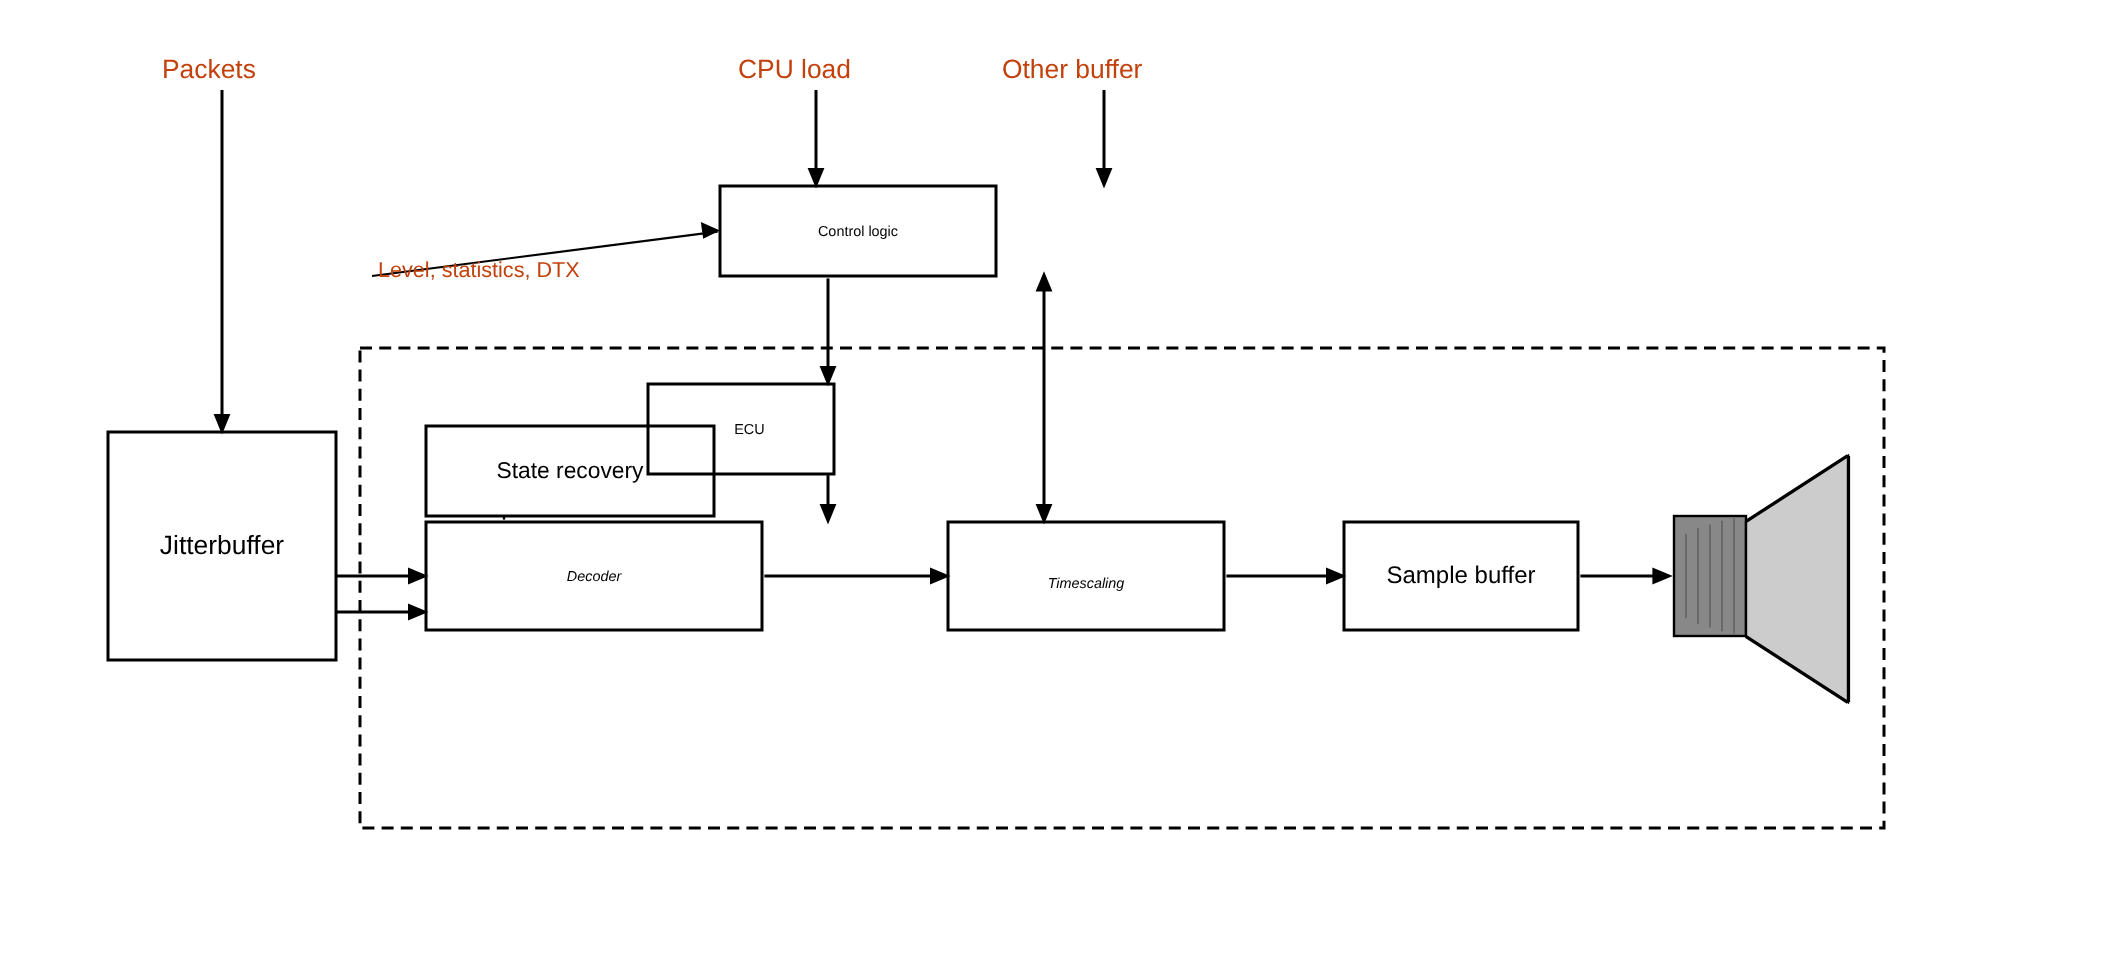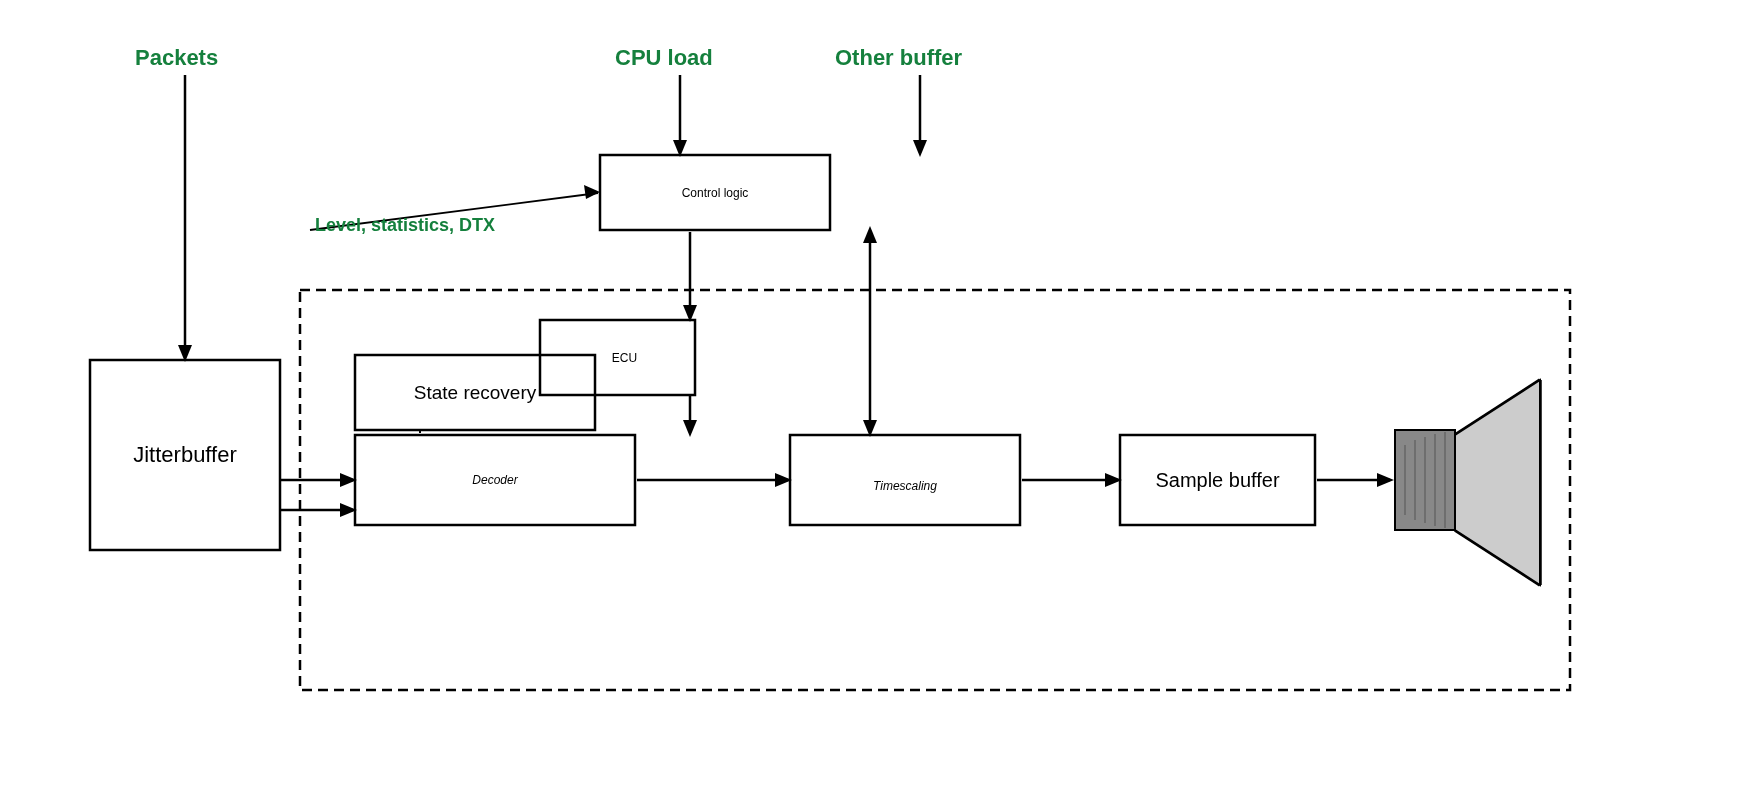--- a/index.html
+++ b/index.html
@@ -18,22 +18,22 @@
     }
     svg {
       position: absolute;
       top: 0; left: 0;
       width: 1752px;
       height: 800px;
     }
     .label {
       position: absolute;
       font-size: 22px;
-      font-weight: bold;
-      color: #15803d;
+      font-weight: normal;
+      color: #c2410c;
       white-space: nowrap;
     }
     .box-label {
       position: absolute;
       font-size: 12px;
       color: #000;
       text-align: center;
       display: flex;
       align-items: center;
       justify-content: center;

